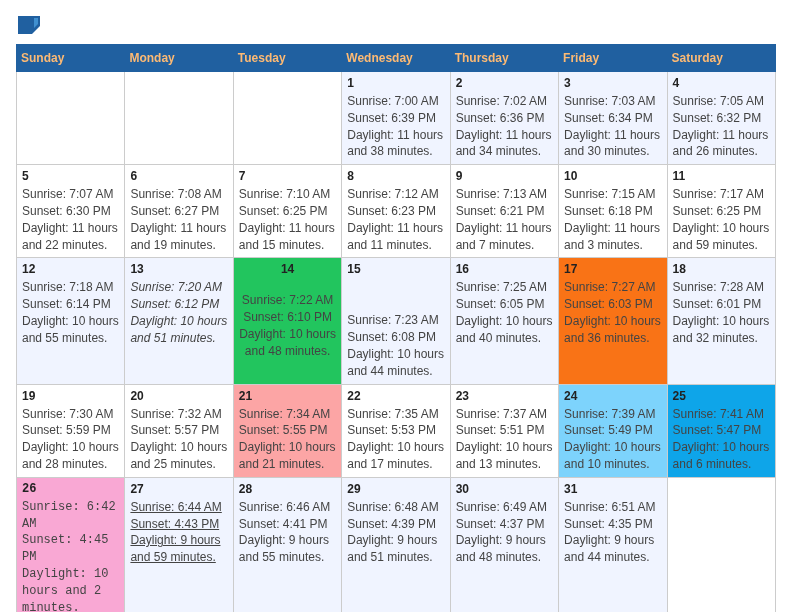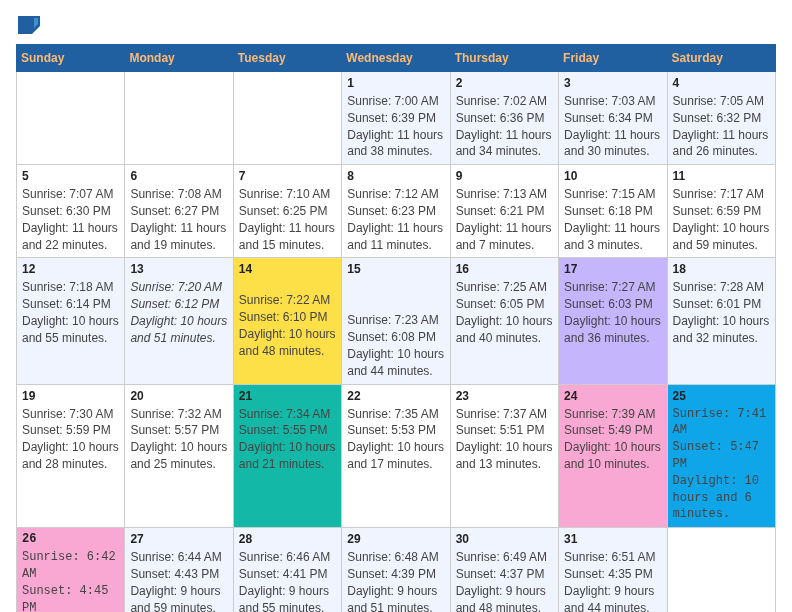--- a/index.html
+++ b/index.html
@@ -157,56 +157,56 @@
         </td>
         <td style="background: rgb(255, 255, 255);">
           <div class="day-number">10</div>
           <div class="cell-text" style="white-space: pre-line;">Sunrise: 7:15 AM
 Sunset: 6:18 PM
 Daylight: 11 hours and 3 minutes.</div>
         </td>
         <td style="background: rgb(255, 255, 255);">
           <div class="day-number">11</div>
           <div class="cell-text" style="white-space: pre-line;">Sunrise: 7:17 AM
-Sunset: 6:59 PM
+Sunset: 6:25 PM
 Daylight: 10 hours and 59 minutes.</div>
         </td>
       </tr>
       <tr>
         <td style="background: rgb(240, 244, 255);">
           <div class="day-number">12</div>
           <div class="cell-text" style="white-space: pre-line;">Sunrise: 7:18 AM
 Sunset: 6:14 PM
 Daylight: 10 hours and 55 minutes.</div>
         </td>
         <td style="background: rgb(240, 244, 255);">
           <div class="day-number">13</div>
           <div class="cell-text" style="white-space: pre-line; font-style: italic;">Sunrise: 7:20 AM
 Sunset: 6:12 PM
 Daylight: 10 hours and 51 minutes.</div>
         </td>
-        <td style="background: #fde047;">
+        <td style="background: #22c55e; text-align: center;">
           <div class="day-number">14</div>
           <div class="cell-text" style="white-space: pre-line; margin-top: 16px;">Sunrise: 7:22 AM
 Sunset: 6:10 PM
 Daylight: 10 hours and 48 minutes.</div>
         </td>
         <td style="background: rgb(240, 244, 255);">
           <div class="day-number">15</div>
           <div class="cell-text" style="white-space: pre-line; margin-top: 36px;">Sunrise: 7:23 AM
 Sunset: 6:08 PM
 Daylight: 10 hours and 44 minutes.</div>
         </td>
         <td style="background: rgb(240, 244, 255);">
           <div class="day-number">16</div>
           <div class="cell-text" style="white-space: pre-line;">Sunrise: 7:25 AM
 Sunset: 6:05 PM
 Daylight: 10 hours and 40 minutes.</div>
         </td>
-        <td style="background: #c4b5fd;">
+        <td style="background: #f97316;">
           <div class="day-number">17</div>
           <div class="cell-text" style="white-space: pre-line;">Sunrise: 7:27 AM
 Sunset: 6:03 PM
 Daylight: 10 hours and 36 minutes.</div>
         </td>
         <td style="background: rgb(240, 244, 255);">
           <div class="day-number">18</div>
           <div class="cell-text" style="white-space: pre-line;">Sunrise: 7:28 AM
 Sunset: 6:01 PM
 Daylight: 10 hours and 32 minutes.</div>
@@ -218,61 +218,61 @@
           <div class="cell-text" style="white-space: pre-line;">Sunrise: 7:30 AM
 Sunset: 5:59 PM
 Daylight: 10 hours and 28 minutes.</div>
         </td>
         <td style="background: rgb(255, 255, 255);">
           <div class="day-number">20</div>
           <div class="cell-text" style="white-space: pre-line;">Sunrise: 7:32 AM
 Sunset: 5:57 PM
 Daylight: 10 hours and 25 minutes.</div>
         </td>
-        <td style="background: #14b8a6;">
+        <td style="background: #fca5a5;">
           <div class="day-number">21</div>
           <div class="cell-text" style="white-space: pre-line;">Sunrise: 7:34 AM
 Sunset: 5:55 PM
 Daylight: 10 hours and 21 minutes.</div>
         </td>
         <td style="background: rgb(255, 255, 255);">
           <div class="day-number">22</div>
           <div class="cell-text" style="white-space: pre-line;">Sunrise: 7:35 AM
 Sunset: 5:53 PM
 Daylight: 10 hours and 17 minutes.</div>
         </td>
         <td style="background: rgb(255, 255, 255);">
           <div class="day-number">23</div>
           <div class="cell-text" style="white-space: pre-line;">Sunrise: 7:37 AM
 Sunset: 5:51 PM
 Daylight: 10 hours and 13 minutes.</div>
         </td>
-        <td style="background: #f9a8d4;">
+        <td style="background: #7dd3fc;">
           <div class="day-number">24</div>
           <div class="cell-text" style="white-space: pre-line;">Sunrise: 7:39 AM
 Sunset: 5:49 PM
 Daylight: 10 hours and 10 minutes.</div>
         </td>
         <td style="background: #0ea5e9;">
           <div class="day-number">25</div>
-          <div class="cell-text" style="white-space: pre-line; font-family: Liberation Mono, monospace;">Sunrise: 7:41 AM
+          <div class="cell-text" style="white-space: pre-line;">Sunrise: 7:41 AM
 Sunset: 5:47 PM
 Daylight: 10 hours and 6 minutes.</div>
         </td>
       </tr>
       <tr>
         <td style="background: #f9a8d4; font-family: Liberation Mono, monospace;">
           <div class="day-number">26</div>
           <div class="cell-text" style="white-space: pre-line;">Sunrise: 6:42 AM
 Sunset: 4:45 PM
 Daylight: 10 hours and 2 minutes.</div>
         </td>
         <td style="background: rgb(240, 244, 255);">
           <div class="day-number">27</div>
-          <div class="cell-text" style="white-space: pre-line;">Sunrise: 6:44 AM
+          <div class="cell-text" style="white-space: pre-line; text-decoration: underline;">Sunrise: 6:44 AM
 Sunset: 4:43 PM
 Daylight: 9 hours and 59 minutes.</div>
         </td>
         <td style="background: rgb(240, 244, 255);">
           <div class="day-number">28</div>
           <div class="cell-text" style="white-space: pre-line;">Sunrise: 6:46 AM
 Sunset: 4:41 PM
 Daylight: 9 hours and 55 minutes.</div>
         </td>
         <td style="background: rgb(240, 244, 255);">

